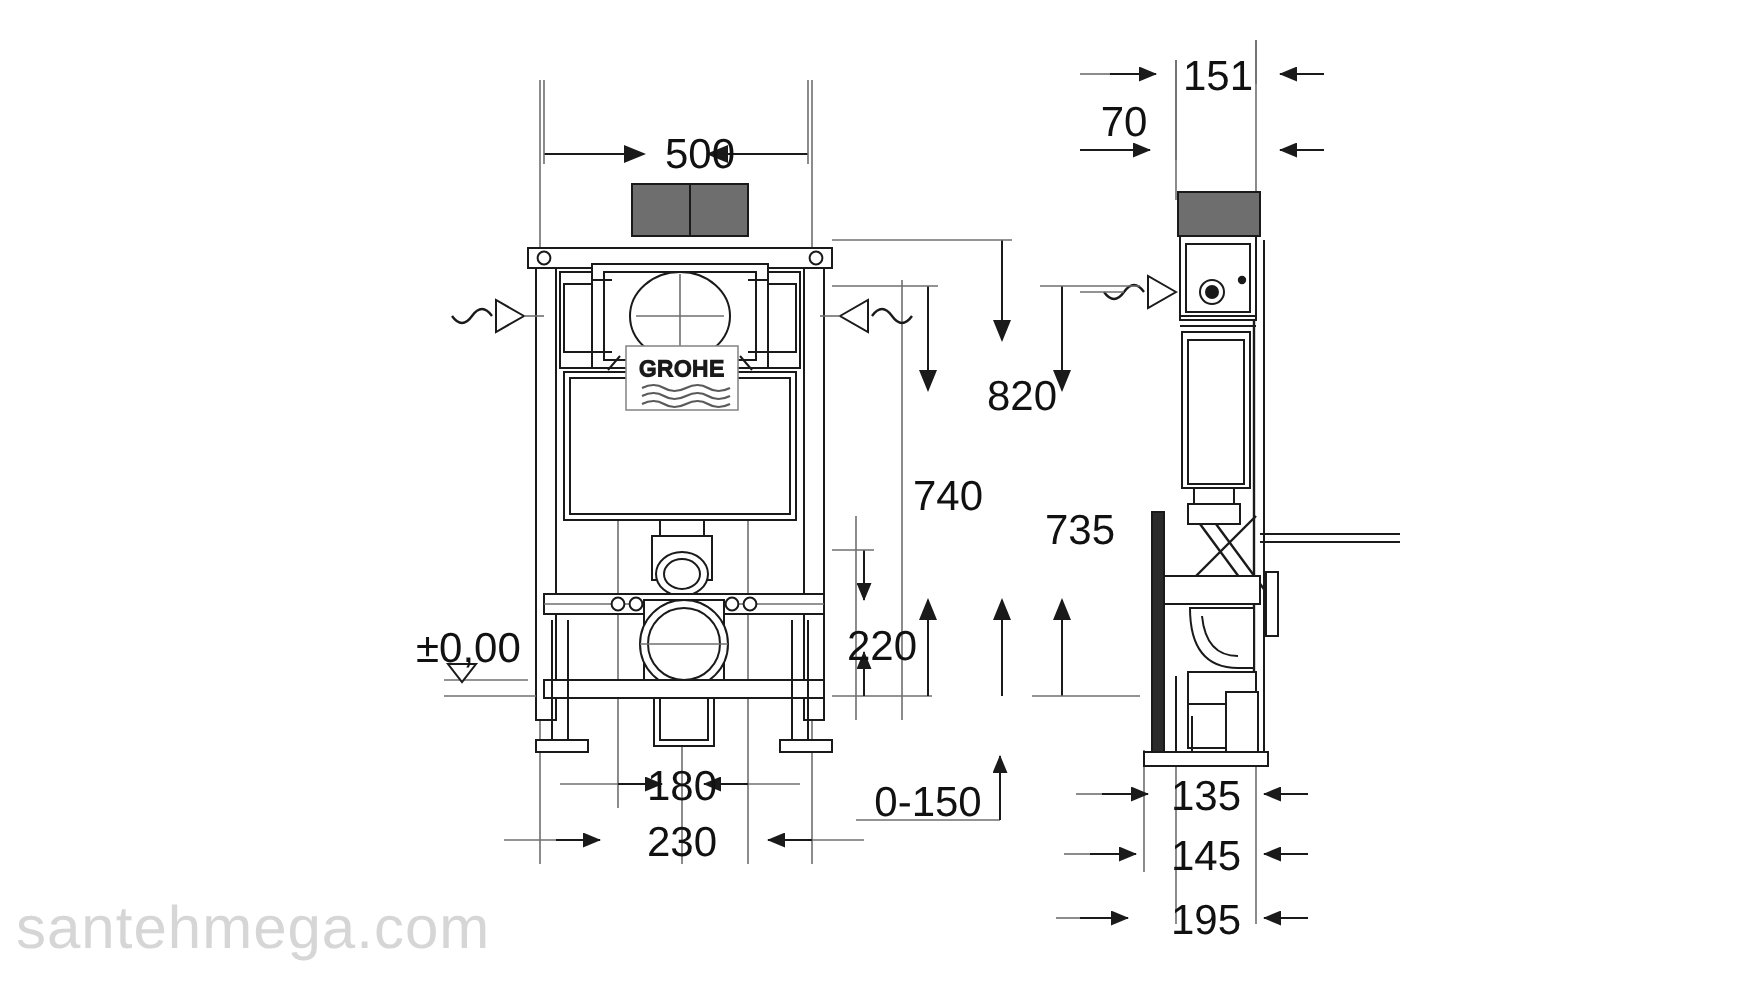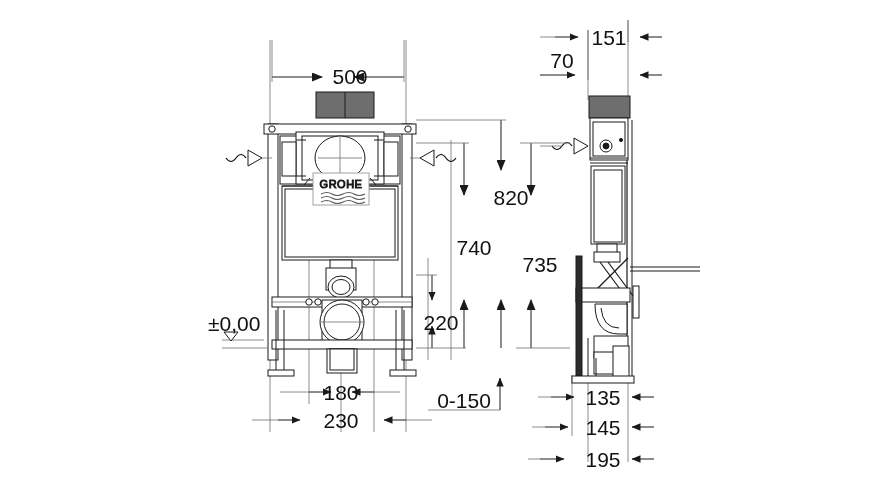--- a/index.html
+++ b/index.html
@@ -250,13 +250,14 @@
       <text class="dimtext" x="562" y="68" text-anchor="middle">70</text>
       <text class="dimtext" x="540" y="272" text-anchor="middle">735</text>
       <text class="dimtext" x="603" y="405" text-anchor="middle">135</text>
       <text class="dimtext" x="603" y="435" text-anchor="middle">145</text>
       <text class="dimtext" x="603" y="467" text-anchor="middle">195</text>
 
       <text class="dimtext" x="208" y="331" text-anchor="start">±0,00</text>
     </g>
   </svg>
 
+  <div class="watermark">santehmega.com</div>
 </div>
 
 </body></html>

